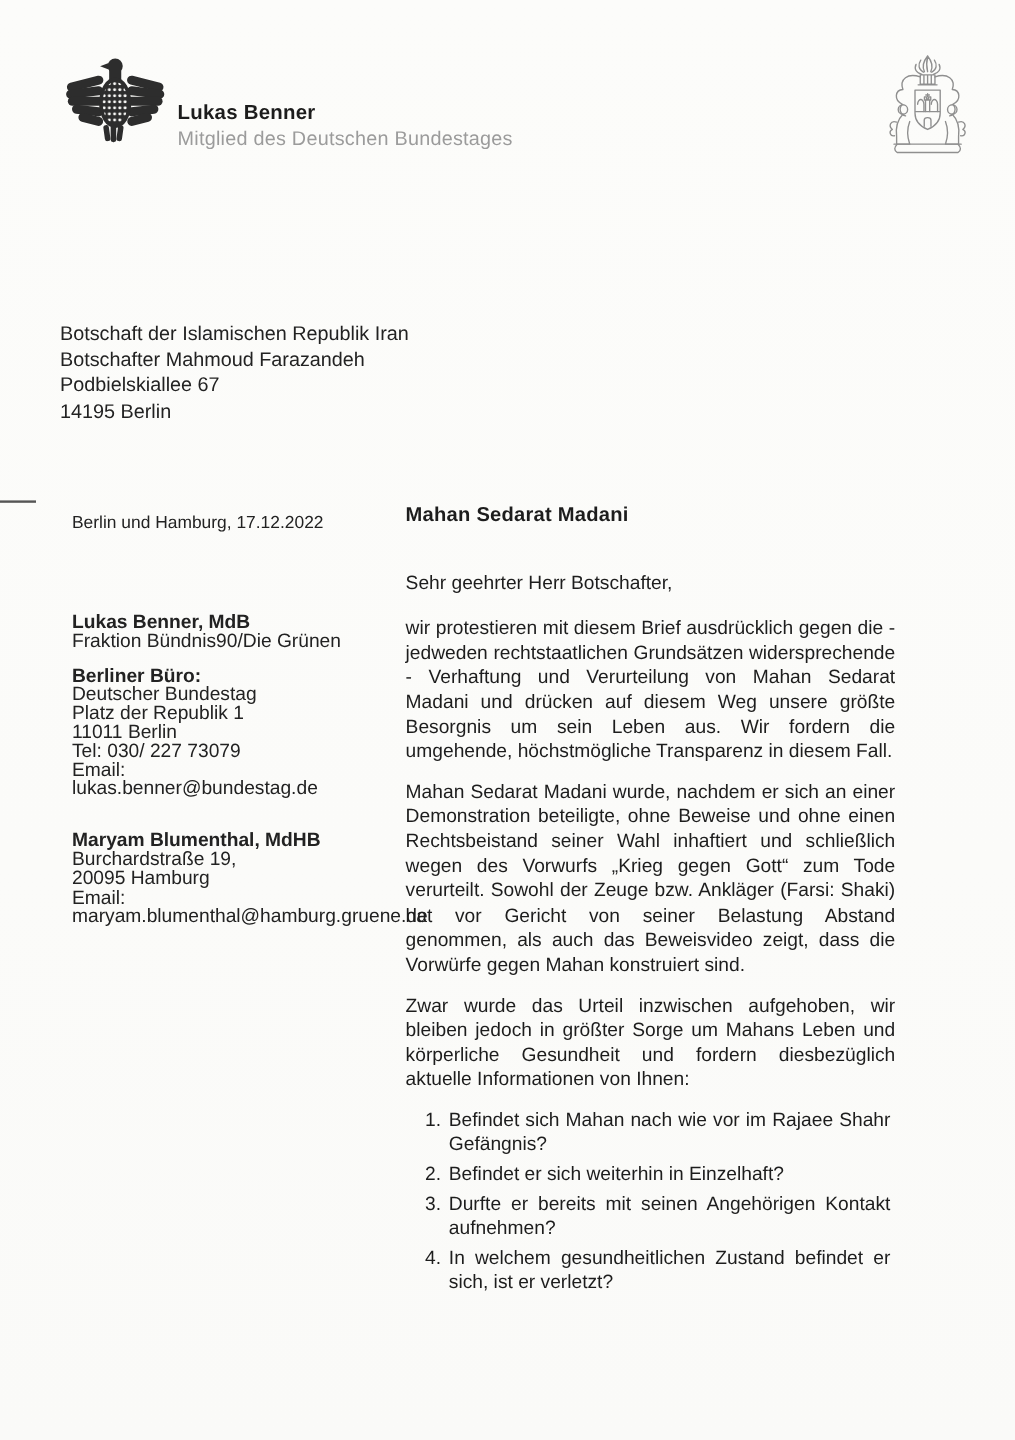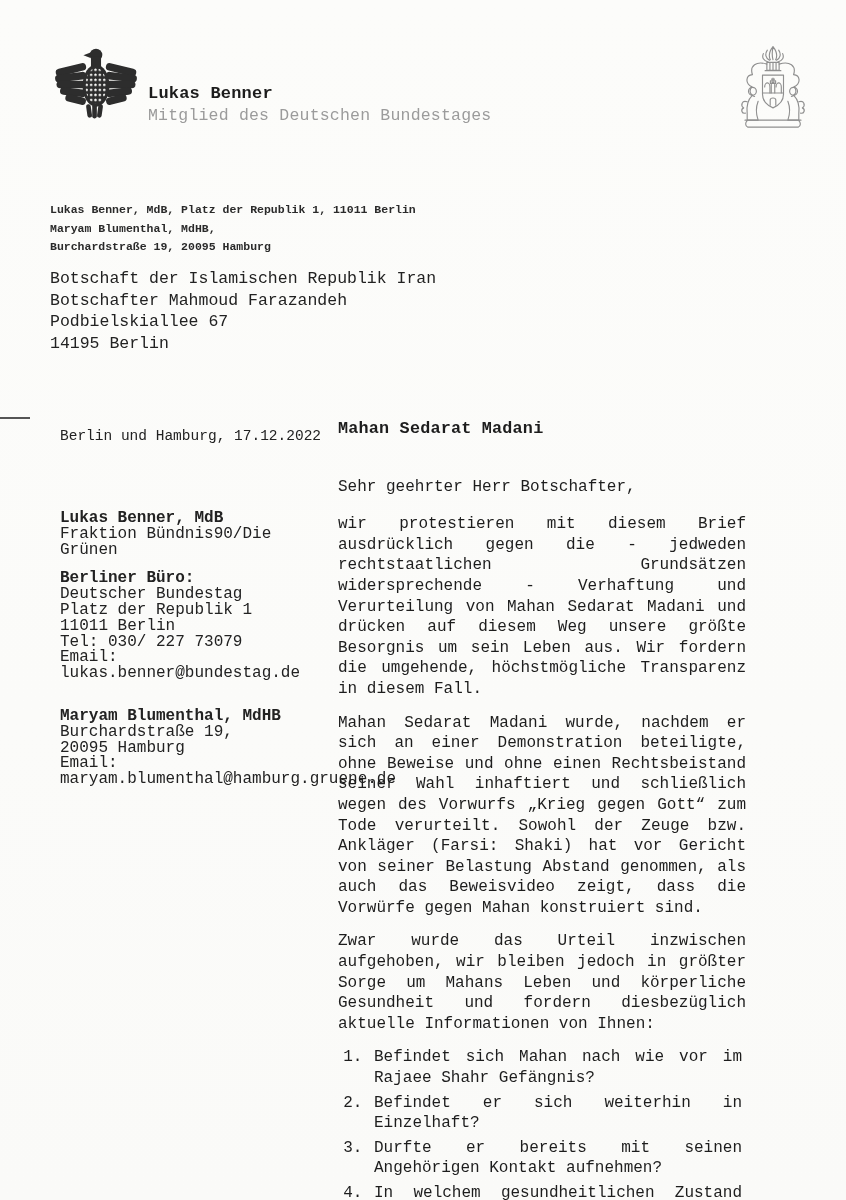--- a/index.html
+++ b/index.html
@@ -1,20 +1,20 @@
 <!DOCTYPE html>
 <html lang="de"><head>
 <meta charset="utf-8">
 <style>
   html, body { margin: 0; padding: 0; background: #fbfbf9; }
   .page {
     position: relative;
     width: 846px; height: 1200px;
     background: linear-gradient(180deg, #fcfcfa 0%, #fbfbf9 60%, #fafaf8 100%);
-    font-family: Liberation Mono, monospace;
+    font-family: Liberation Sans, sans-serif;
     color: #1f1f1f;
     overflow: hidden;
   }
 
   
   .eagle-logo { position: absolute; left: 54px; top: 42px; }
   .hamburg-logo { position: absolute; left: 729px; top: 44px; }
   .hdr-left  { position: absolute; left: 148px; top: 82px; }
   .hdr-right { position: absolute; left: 448px; top: 82px; }
   .hdr-name  { font-size: 17px; font-weight: bold; color: #1c1c1c; line-height: 23px; letter-spacing: .2px; }
@@ -125,25 +125,20 @@
 
         <circle cx="73.5" cy="54" r="4.5"></circle>
         <path d="M73.5 58.5 C79 64 80.5 72 79.5 80 L79.5 87 H67 C69.5 80 69.5 72 67 65.5"></path>
         <path d="M79.5 66 C85.5 64 87.5 70 83.5 73 C87.5 75 85.5 80 81.5 79"></path>
 
         <path d="M18 87 H82 M21 87 C18 90 18 93 21 95 H79 C82 93 82 90 79 87"></path>
       </g>
     </svg>
   </div>
 
-  <div class="sender">
-    <div>Lukas Benner, MdB, Platz der Republik 1, 11011 Berlin</div>
-    <div>Maryam Blumenthal, MdHB,</div>
-    <div>Burchardstraße 19, 20095 Hamburg</div>
-  </div>
 
   <div class="recipient">
     <div>Botschaft der Islamischen Republik Iran</div>
     <div>Botschafter Mahmoud Farazandeh</div>
     <div>Podbielskiallee 67</div>
     <div>14195 Berlin</div>
   </div>
 
   <div class="fold-mark"></div>
 

